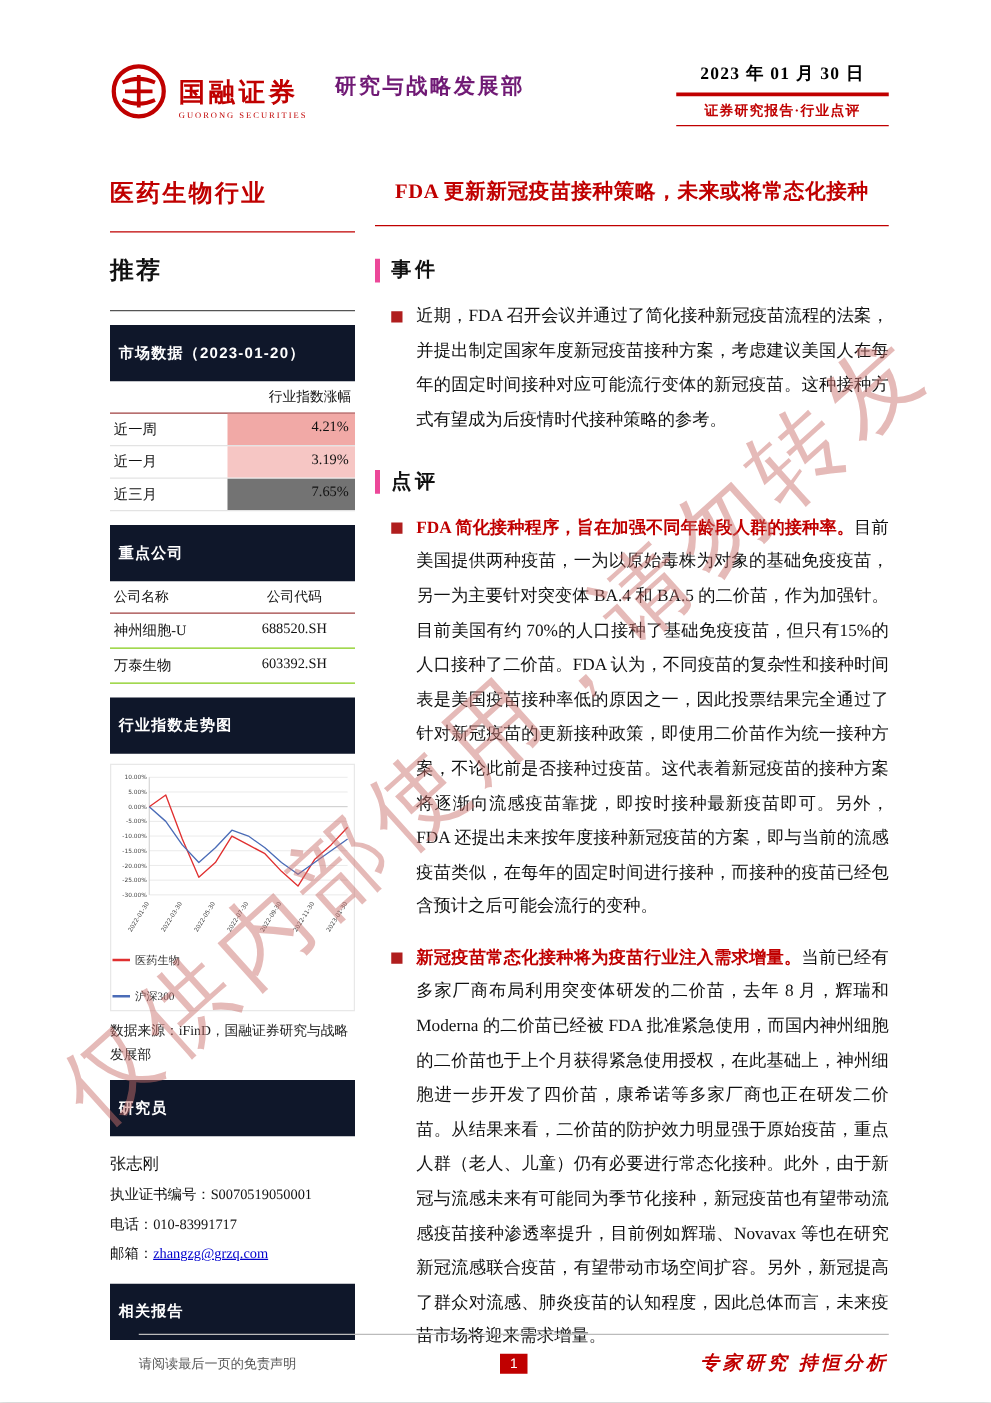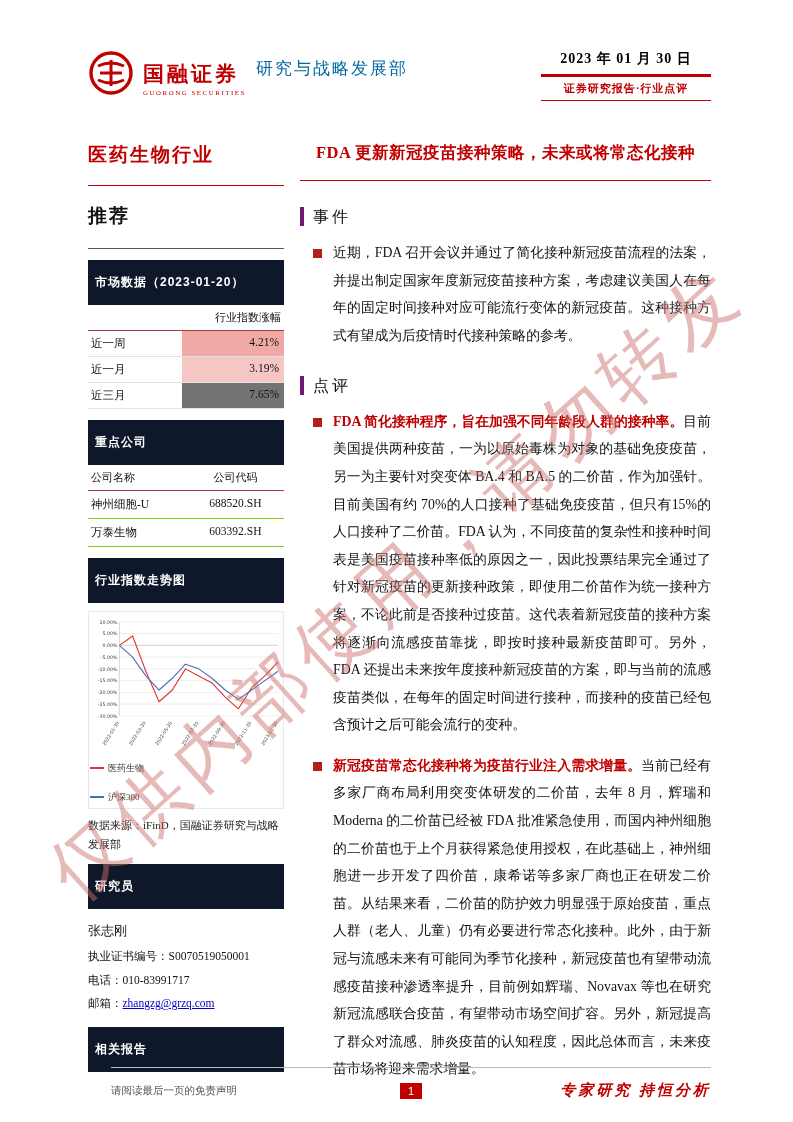--- a/index.html
+++ b/index.html
@@ -6,21 +6,21 @@
   html,body{background:#dcdcdc;}
   body{font-family:"Liberation Serif","DejaVu Serif",serif;color:#111;}
   .page{position:relative;width:793px;height:1122px;margin:0 auto;background:#fff;overflow:hidden;box-shadow:0 0 5px rgba(0,0,0,.35);}
 
   
   .header{position:absolute;top:50px;left:88px;right:82px;display:flex;align-items:flex-start;}
   .brand{display:flex;align-items:flex-end;gap:9px;}
   .brand-logo{width:46px;height:46px;flex:none;}
   .brand-cn{font-size:21px;font-weight:bold;color:#c00000;letter-spacing:3px;line-height:1.1;}
   .brand-en{font-size:6.8px;color:#c00000;letter-spacing:1.6px;margin-top:3px;}
-  .dept{font-size:17px;font-weight:normal;color:#0369a1;letter-spacing:2px;margin:7px 0 0 10px;}
+  .dept{font-size:17px;font-weight:bold;color:#701a75;letter-spacing:2px;margin:7px 0 0 22px;}
   .hright{margin-left:auto;width:170px;text-align:center;}
   .hdate{font-size:14px;font-weight:bold;letter-spacing:1px;color:#000;}
   .hline1{border-top:3px solid #c00000;margin:6px 0 4px;}
   .hrtype{font-size:11px;font-weight:bold;color:#c00000;letter-spacing:1px;}
   .hline2{border-top:1px solid #c00000;margin-top:4px;}
 
   
   .sidebar{position:absolute;left:88px;top:142px;width:196px;font-size:11.5px;}
   .industry{font-size:19px;font-weight:bold;color:#c00000;letter-spacing:2px;padding-bottom:17px;border-bottom:1px solid #c00000;}
   .rating{font-size:19px;font-weight:bold;letter-spacing:2px;padding:17px 0 19px;border-bottom:1px solid #555;}
@@ -39,21 +39,21 @@
   .lg{display:flex;align-items:center;gap:4px;}
   .lswatch{width:14px;height:2px;}
   .source{font-size:11px;color:#222;line-height:1.7;margin-top:7px;}
   .researcher{font-size:11.5px;line-height:2.05;margin-top:9px;}
   .rname{font-size:13px;}
   .email-link{color:#0000cc;text-decoration:underline;cursor:pointer;}
 
   
   .main{position:absolute;left:300px;right:82px;top:142px;}
   .mtitle{color:#c00000;font-weight:bold;font-size:16.5px;text-align:center;letter-spacing:.5px;padding-bottom:16px;border-bottom:1px solid #c00000;}
-  .shead{font-size:16px;font-weight:normal;letter-spacing:3px;border-left:4px solid #701a75;padding-left:9px;margin-top:26px;line-height:1.2;}
+  .shead{font-size:16px;font-weight:bold;letter-spacing:3px;border-left:4px solid #ec4899;padding-left:9px;margin-top:26px;line-height:1.2;}
   .bullet{display:flex;margin-top:13px;}
   .bsq{width:9px;height:9px;background:#b01e1e;flex:none;margin:10px 11px 0 13px;}
   .btext{flex:1;font-size:13.8px;line-height:2.0;text-align:justify;}
   .lead{color:#c00000;font-weight:bold;}
 
   
   .footer{position:absolute;left:88px;right:82px;bottom:22px;border-top:1px solid #bbb;padding-top:13px;display:flex;align-items:center;margin-left:23px;}
   .fdisc{font-size:10.5px;color:#555;flex:1;}
   .fpage{background:#c00000;color:#fff;font-size:11px;padding:2px 8px;font-family:"Liberation Sans","DejaVu Sans",sans-serif;}
   .fslogan{flex:1;text-align:right;color:#c00000;font-size:15px;font-style:italic;font-weight:bold;letter-spacing:3px;}

